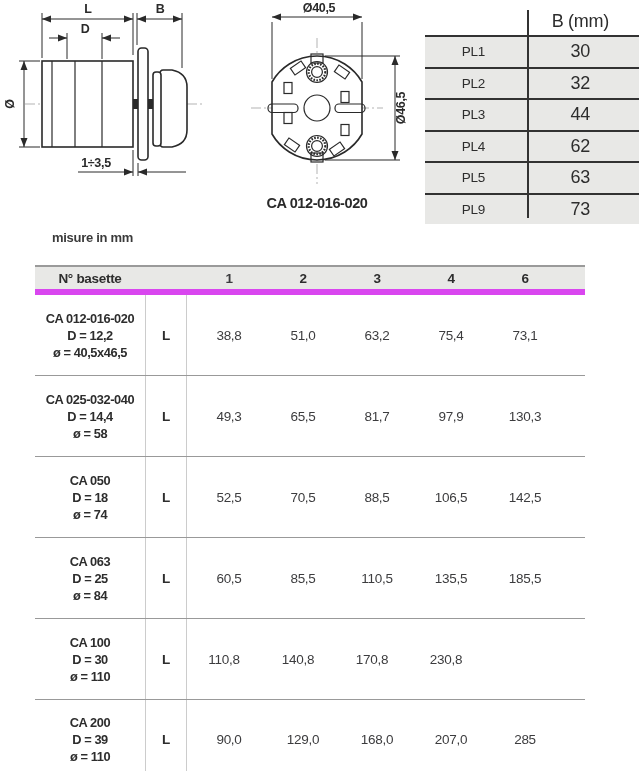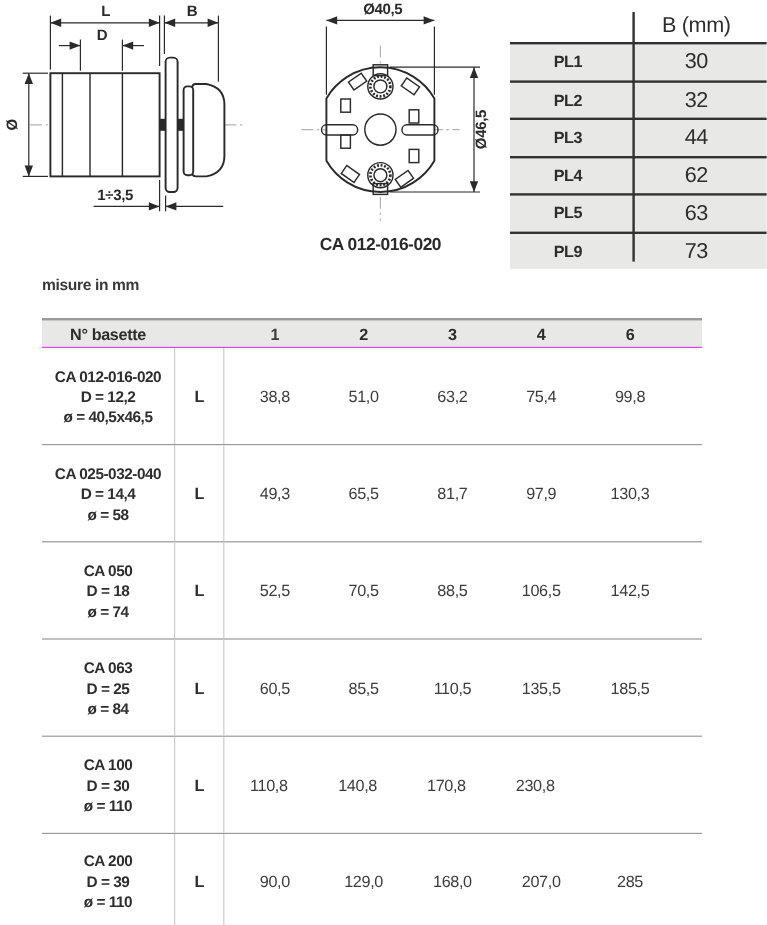--- a/index.html
+++ b/index.html
@@ -7,32 +7,32 @@
     width:639px;height:771px;position:relative;background:#ffffff;
     font-family:"Liberation Sans", sans-serif;color:#2d2d2d;
     -webkit-font-smoothing:antialiased;
   }
   .abs{position:absolute;}
 
   
   .pl-table{left:425px;top:8px;width:214px;height:206px;}
   .pl-head{display:flex;height:27px;align-items:center;}
   .pl-row{display:flex;height:29.5px;align-items:center;background:#e8e8e6;border-top:2px solid #323232;}
-  .pl-cell-l{width:102px;text-align:center;font-weight:700;font-size:13.5px;letter-spacing:-0.3px;}
+  .pl-cell-l{width:102px;text-align:center;font-weight:400;font-size:13.5px;letter-spacing:-0.3px;}
   .pl-cell-r{width:124px;text-align:center;font-weight:400;font-size:18px;letter-spacing:-0.3px;}
   .pl-vline{left:527px;top:10px;width:1.5px;height:208px;background:#323232;}
 
   
-  .units-note{left:35px;top:230px;font-size:13px;font-weight:700;letter-spacing:-0.3px;color:#3a3a3a;}
+  .units-note{left:52px;top:230px;font-size:13px;font-weight:700;letter-spacing:-0.3px;color:#3a3a3a;}
 
   
   .main-table{left:35px;top:265px;width:550px;}
   .mhead{
     display:flex;height:22px;align-items:center;background:#e8e8e6;
-    border-top:2px solid #9a9a9a;border-bottom:1px solid #d946ef;
+    border-top:2px solid #9a9a9a;border-bottom:6px solid #d946ef;
   }
   .mrow{display:flex;height:80px;border-bottom:1px solid #999999;}
   .mrow.last{height:78px;border-bottom:1.5px solid #8a8a8a;}
   .c-model{width:110px;display:flex;flex-direction:column;justify-content:center;align-items:center;}
   .c-dim{
     width:40px;display:flex;align-items:center;justify-content:center;
     border-left:1.5px solid #cccccc;border-right:1.5px solid #cccccc;
     font-weight:700;font-size:13.5px;letter-spacing:-0.3px;
   }
   .c-val{width:74px;display:flex;align-items:center;justify-content:center;
@@ -242,21 +242,21 @@
     <div class="c-model">
       <div class="model-name">CA 012-016-020</div>
       <div class="model-sub">D = 12,2</div>
       <div class="model-sub">ø = 40,5x46,5</div>
     </div>
     <div class="c-dim">L</div>
     <div class="c-val first">38,8</div>
     <div class="c-val">51,0</div>
     <div class="c-val">63,2</div>
     <div class="c-val">75,4</div>
-    <div class="c-val">99,8</div>
+    <div class="c-val">73,1</div>
     <div class="c-fill"></div>
   </div>
 
   <div class="mrow">
     <div class="c-model">
       <div class="model-name">CA 025-032-040</div>
       <div class="model-sub">D = 14,4</div>
       <div class="model-sub">ø = 58</div>
     </div>
     <div class="c-dim">L</div>

